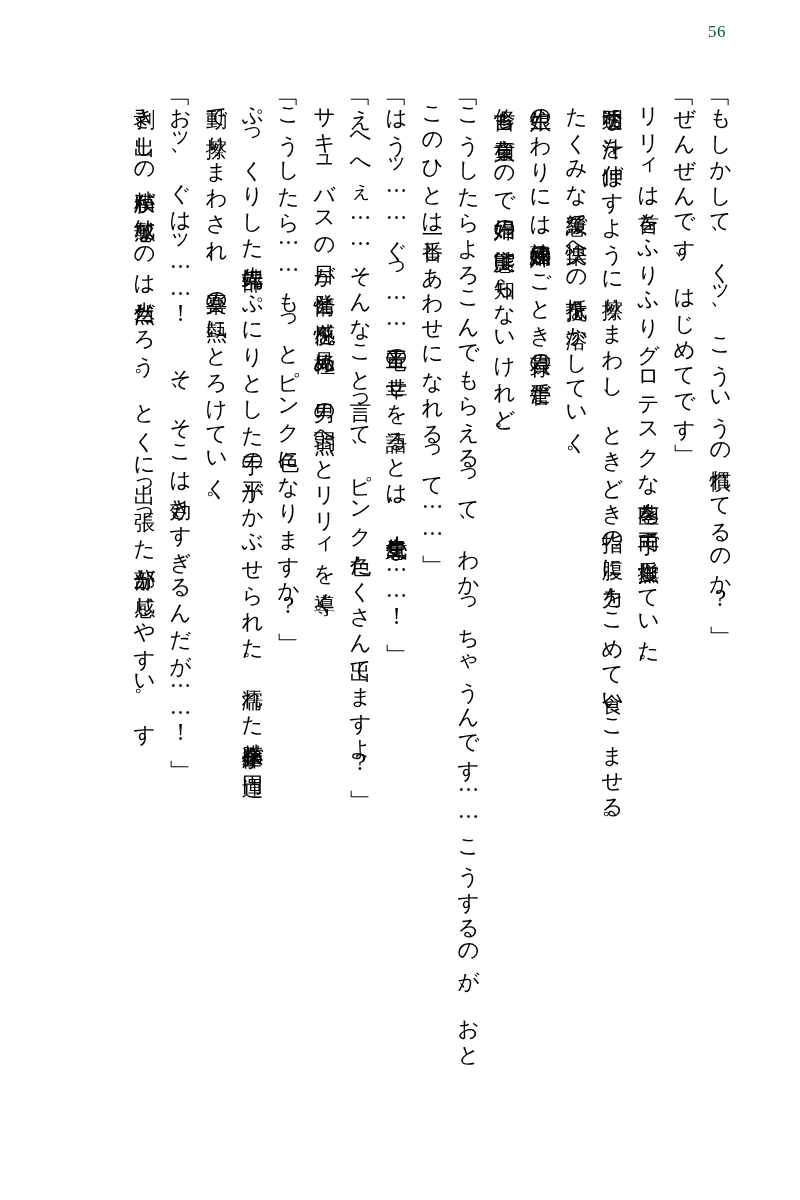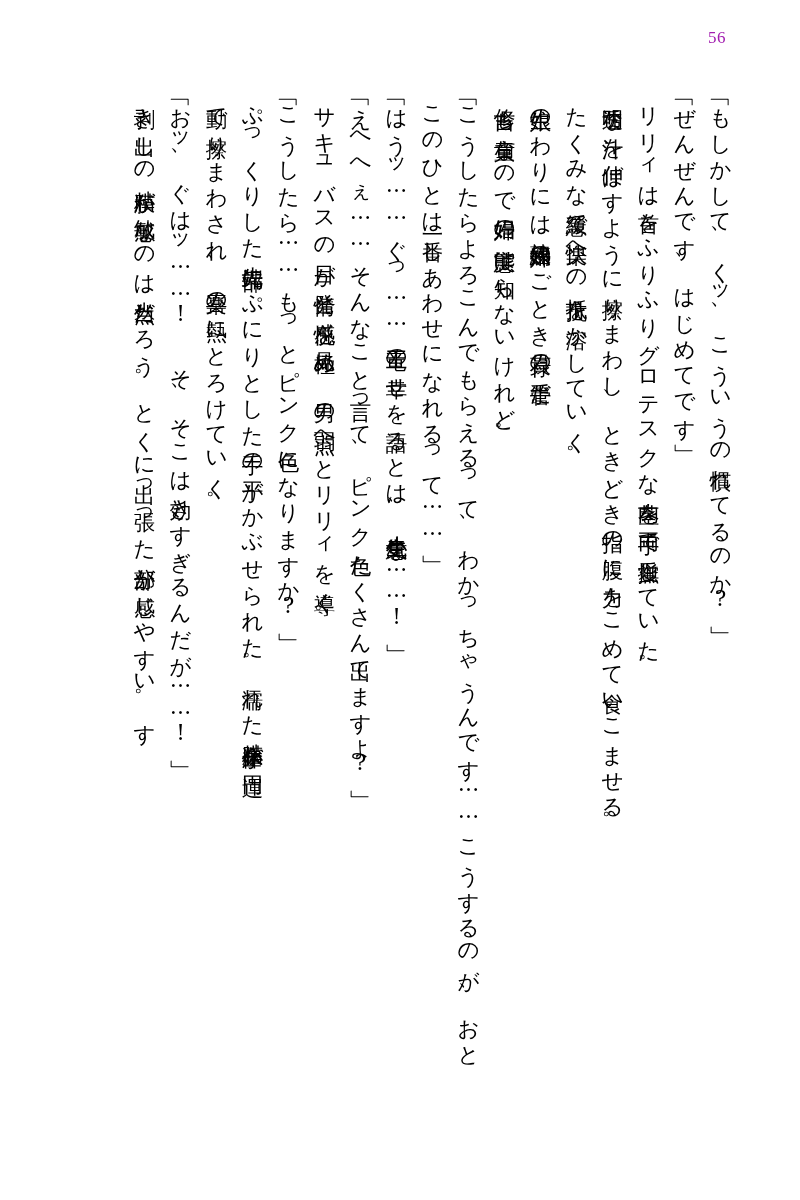--- a/index.html
+++ b/index.html
@@ -17,26 +17,26 @@
   }
   .page {
     position: relative;
     width: 800px;
     height: 1200px;
     background: #fff;
     box-sizing: border-box;
   }
   .page-number {
     position: absolute;
-    top: 28px;
+    top: 22px;
     right: 74px;
     font-size: 17px;
     letter-spacing: 0.5px;
     font-family: "Liberation Serif", "DejaVu Serif", serif;
-    color: #a21caf;
+    color: #14532d;
   }
   .text-block {
     position: absolute;
     top: 92px;
     right: 62px;
     left: 58px;
     bottom: 80px;
     display: flex;
     flex-direction: row-reverse;
     justify-content: flex-start;

